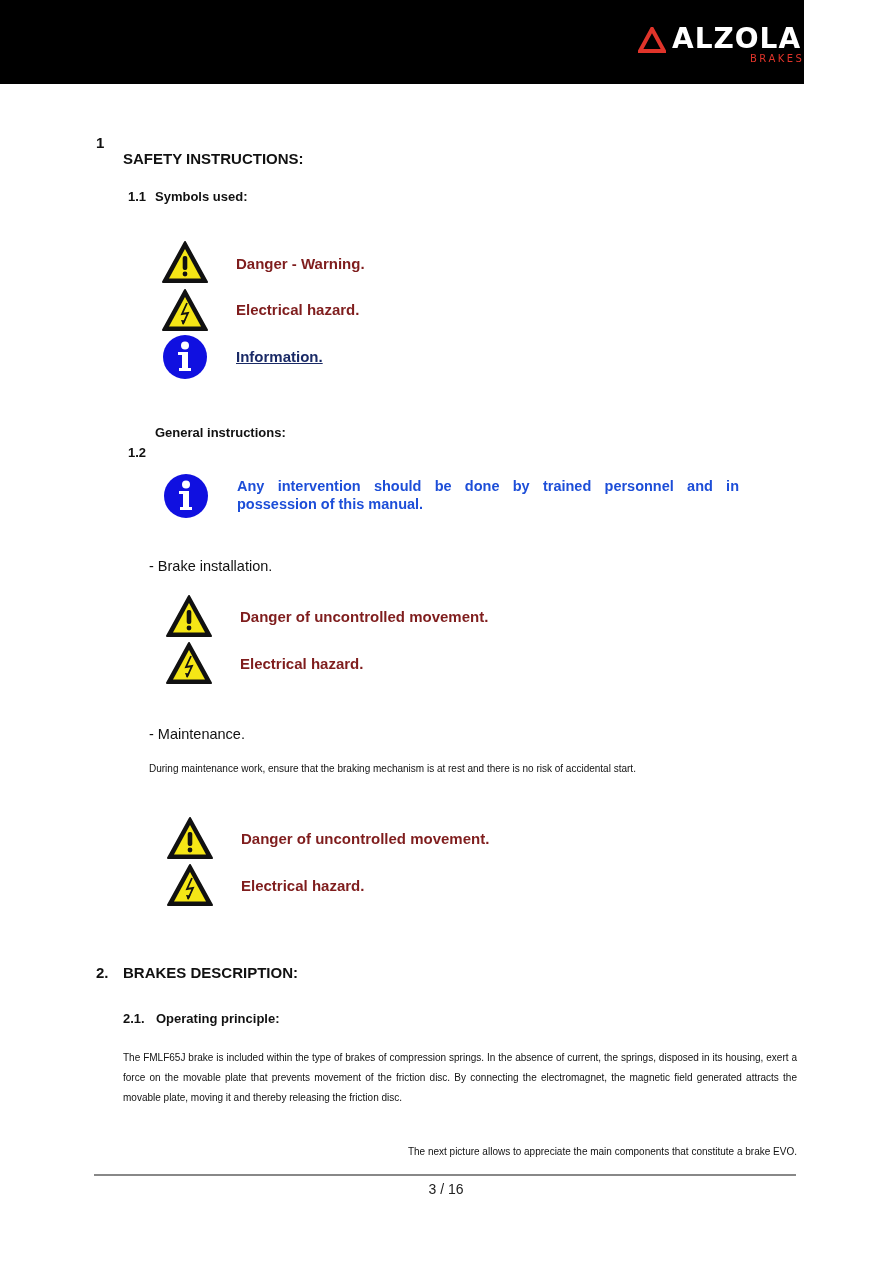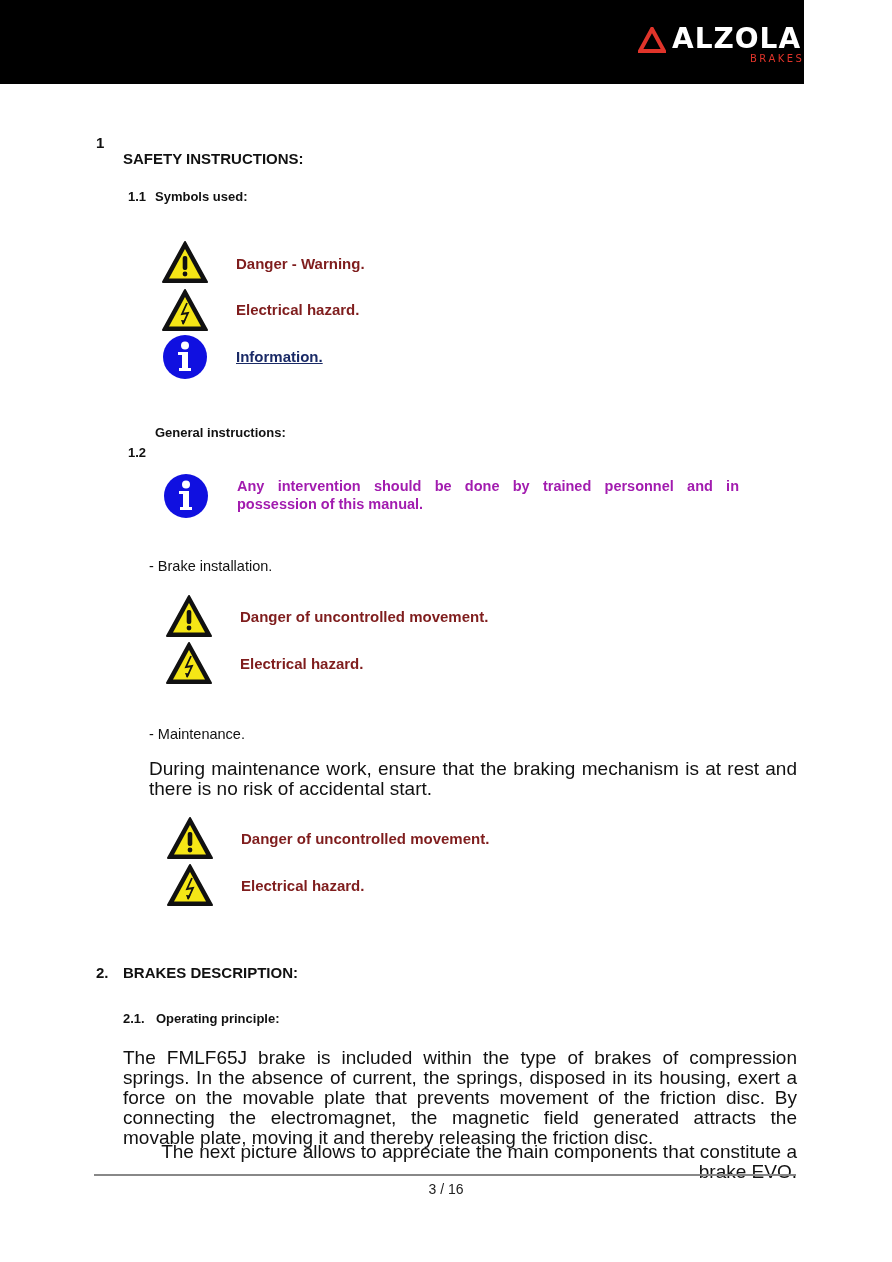--- a/index.html
+++ b/index.html
@@ -20,21 +20,21 @@
   .logo-sub {
     position: absolute; left: 112px; top: 27px; color: #e0342a; font-size: 10px;
     letter-spacing: 2.5px; font-family: "DejaVu Sans", sans-serif;
   }
   .abs { position: absolute; white-space: nowrap; }
   .h1 { font-weight: bold; font-size: 15px; }
   .h2 { font-weight: bold; font-size: 13px; }
   .red { color: #7f1d1d; font-weight: bold; font-size: 15px; }
   .blue { color: #1a2a66; font-weight: bold; font-size: 15px; }
   .body { font-size: 14.5px; color: #111; }
-  .para { position: absolute; font-size: 19px; line-height: 20px; text-align: justify; color: #111; }
+  .para { position: absolute; font-size: 10px; line-height: 20px; text-align: justify; color: #111; }
   .icon { position: absolute; width: 48px; height: 44px; }
   .info { position: absolute; width: 46px; height: 46px; }
   .footer-rule { position: absolute; left: 94px; top: 1174px; width: 702px; height: 2px; background: #888; }
   .page-num { position: absolute; left: 0; width: 892px; top: 1181px; text-align: center; font-size: 14px; color: #222; }
 </style>
 </head>
 <body>
 
 <svg width="0" height="0" style="position:absolute">
   <defs>
@@ -89,21 +89,21 @@
     <use href="#sym-info"></use>
   </svg>
 <span class="abs blue" style="left:236px; top:348px;text-decoration:underline;">Information.</span>
 
 <span class="abs h2" style="left:128px; top:410px;margin-top:35px;">1.2</span>
 <span class="abs h2" style="left:155px; top:425px;">General instructions:</span>
 
 <svg class="info" style="left:163px; top:473px;">
     <use href="#sym-info"></use>
   </svg>
-<div class="para" style="left:237px; top:477px; width:502px; color:#a21caf; font-weight:bold; font-size:14.5px; line-height:18px; text-align:justify; text-align-last:left;">Any intervention should be done by trained personnel and in possession of this manual.</div>
+<div class="para" style="left:237px; top:477px; width:502px; color:#1d4ed8; font-weight:bold; font-size:14.5px; line-height:18px; text-align:justify; text-align-last:left;">Any intervention should be done by trained personnel and in possession of this manual.</div>
 
 <span class="abs body" style="left:149px; top:558px;">- Brake installation.</span>
 
 <svg class="icon" style="left:165px; top:594px;">
     <use href="#sym-warn"></use>
   </svg>
 <span class="abs red" style="left:240px; top:608px;">Danger of uncontrolled movement.</span>
 
 <svg class="icon" style="left:165px; top:641px;">
     <use href="#sym-elec"></use>

